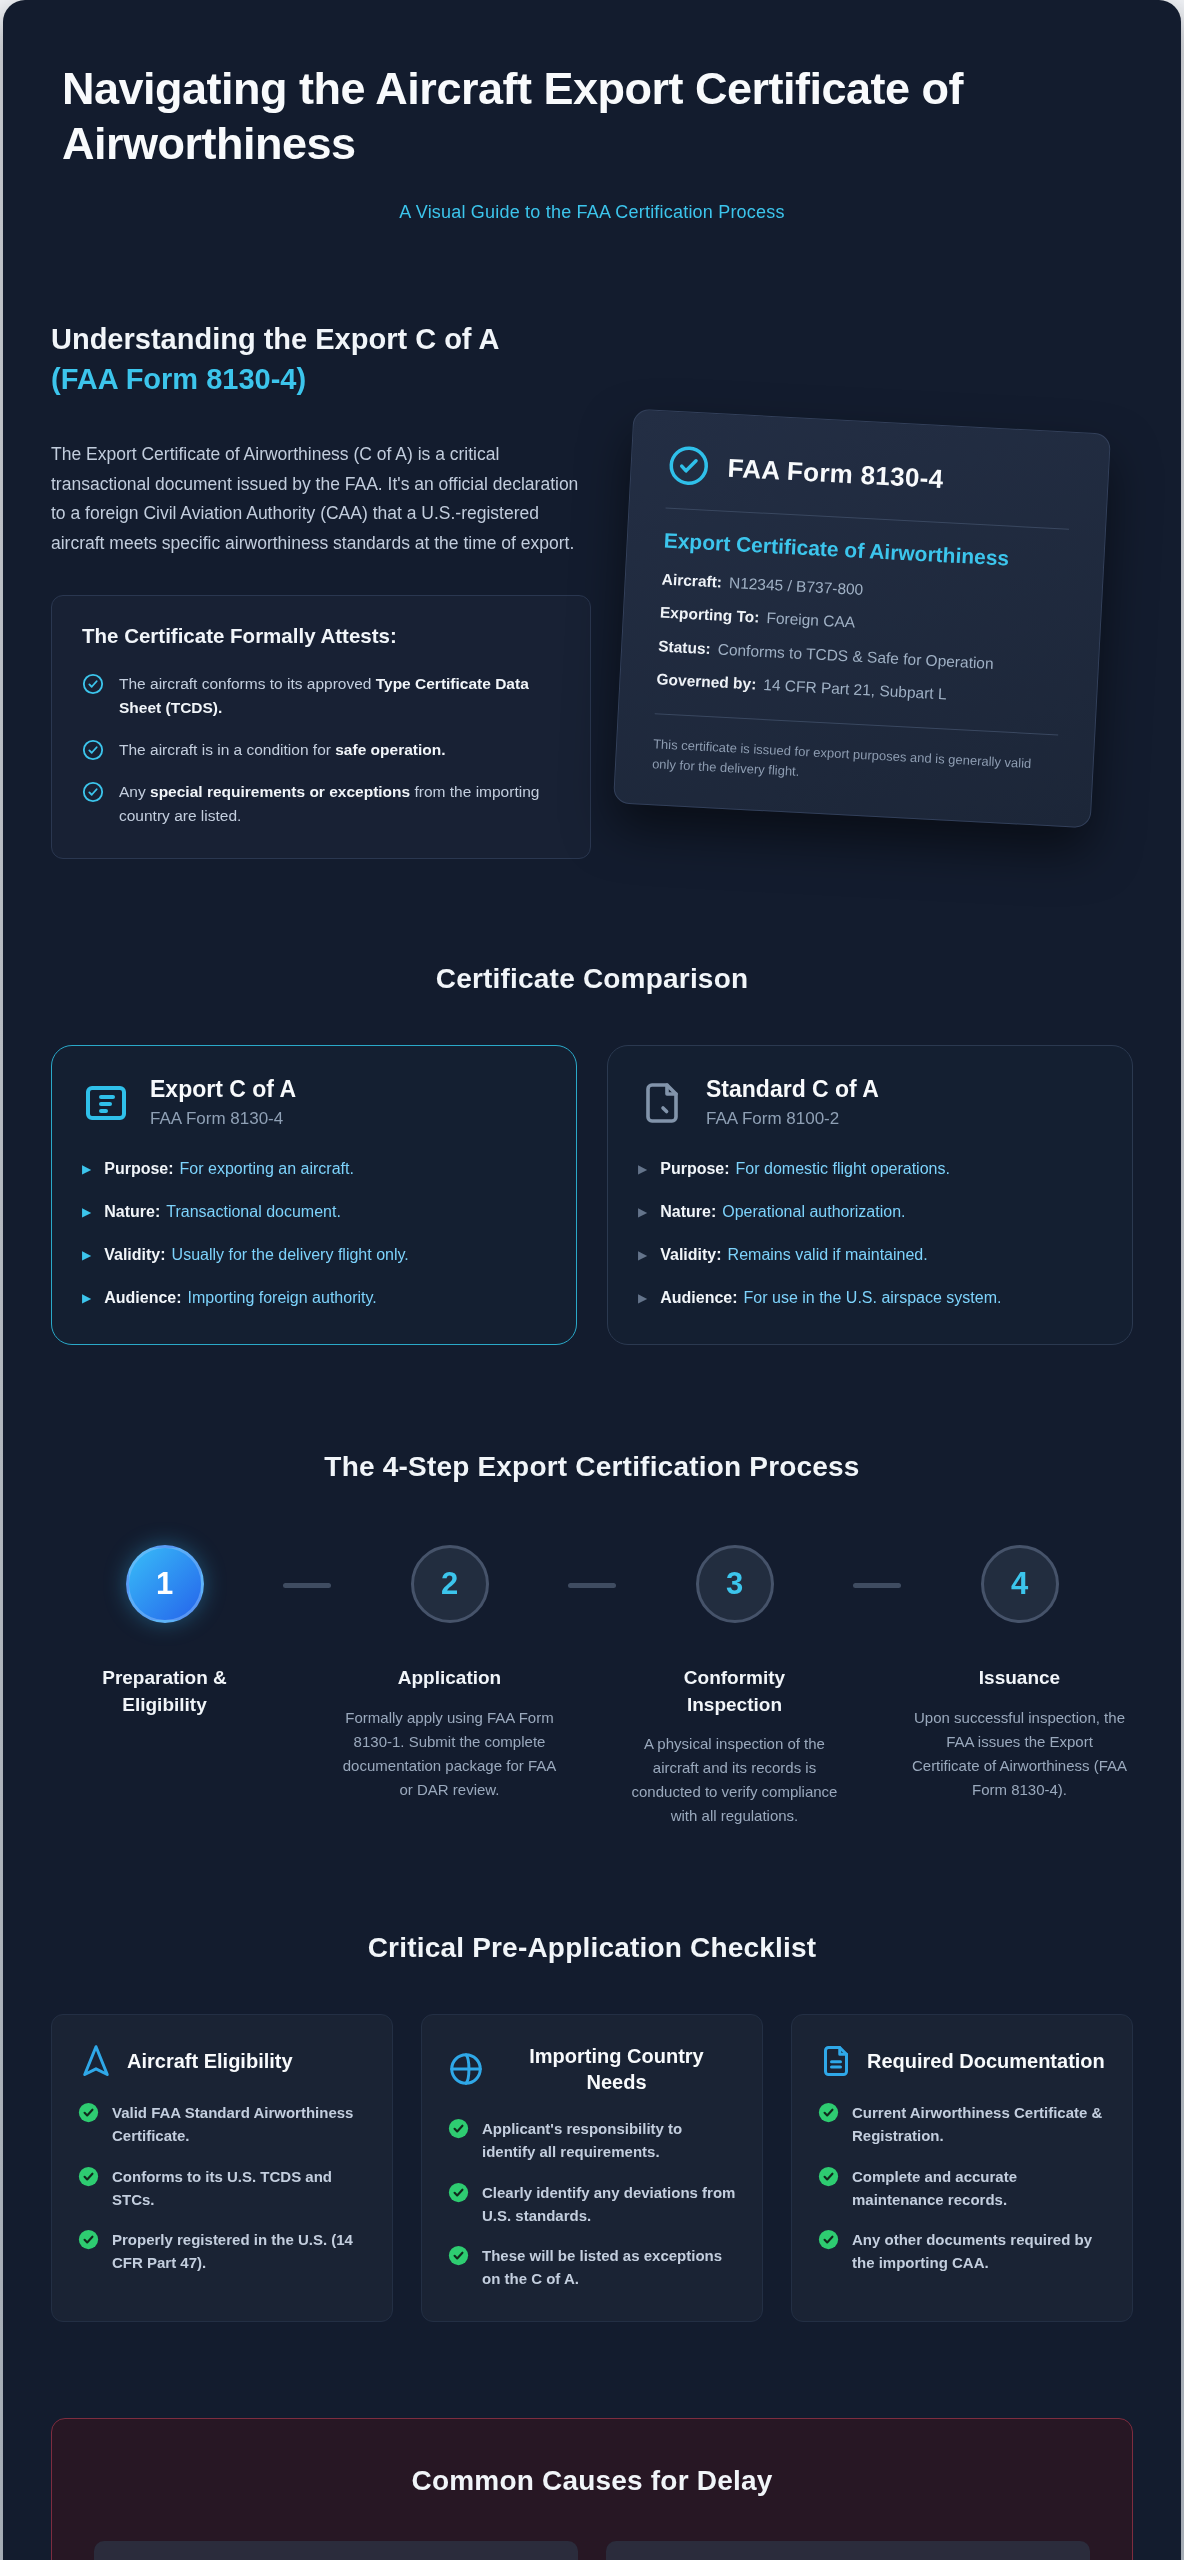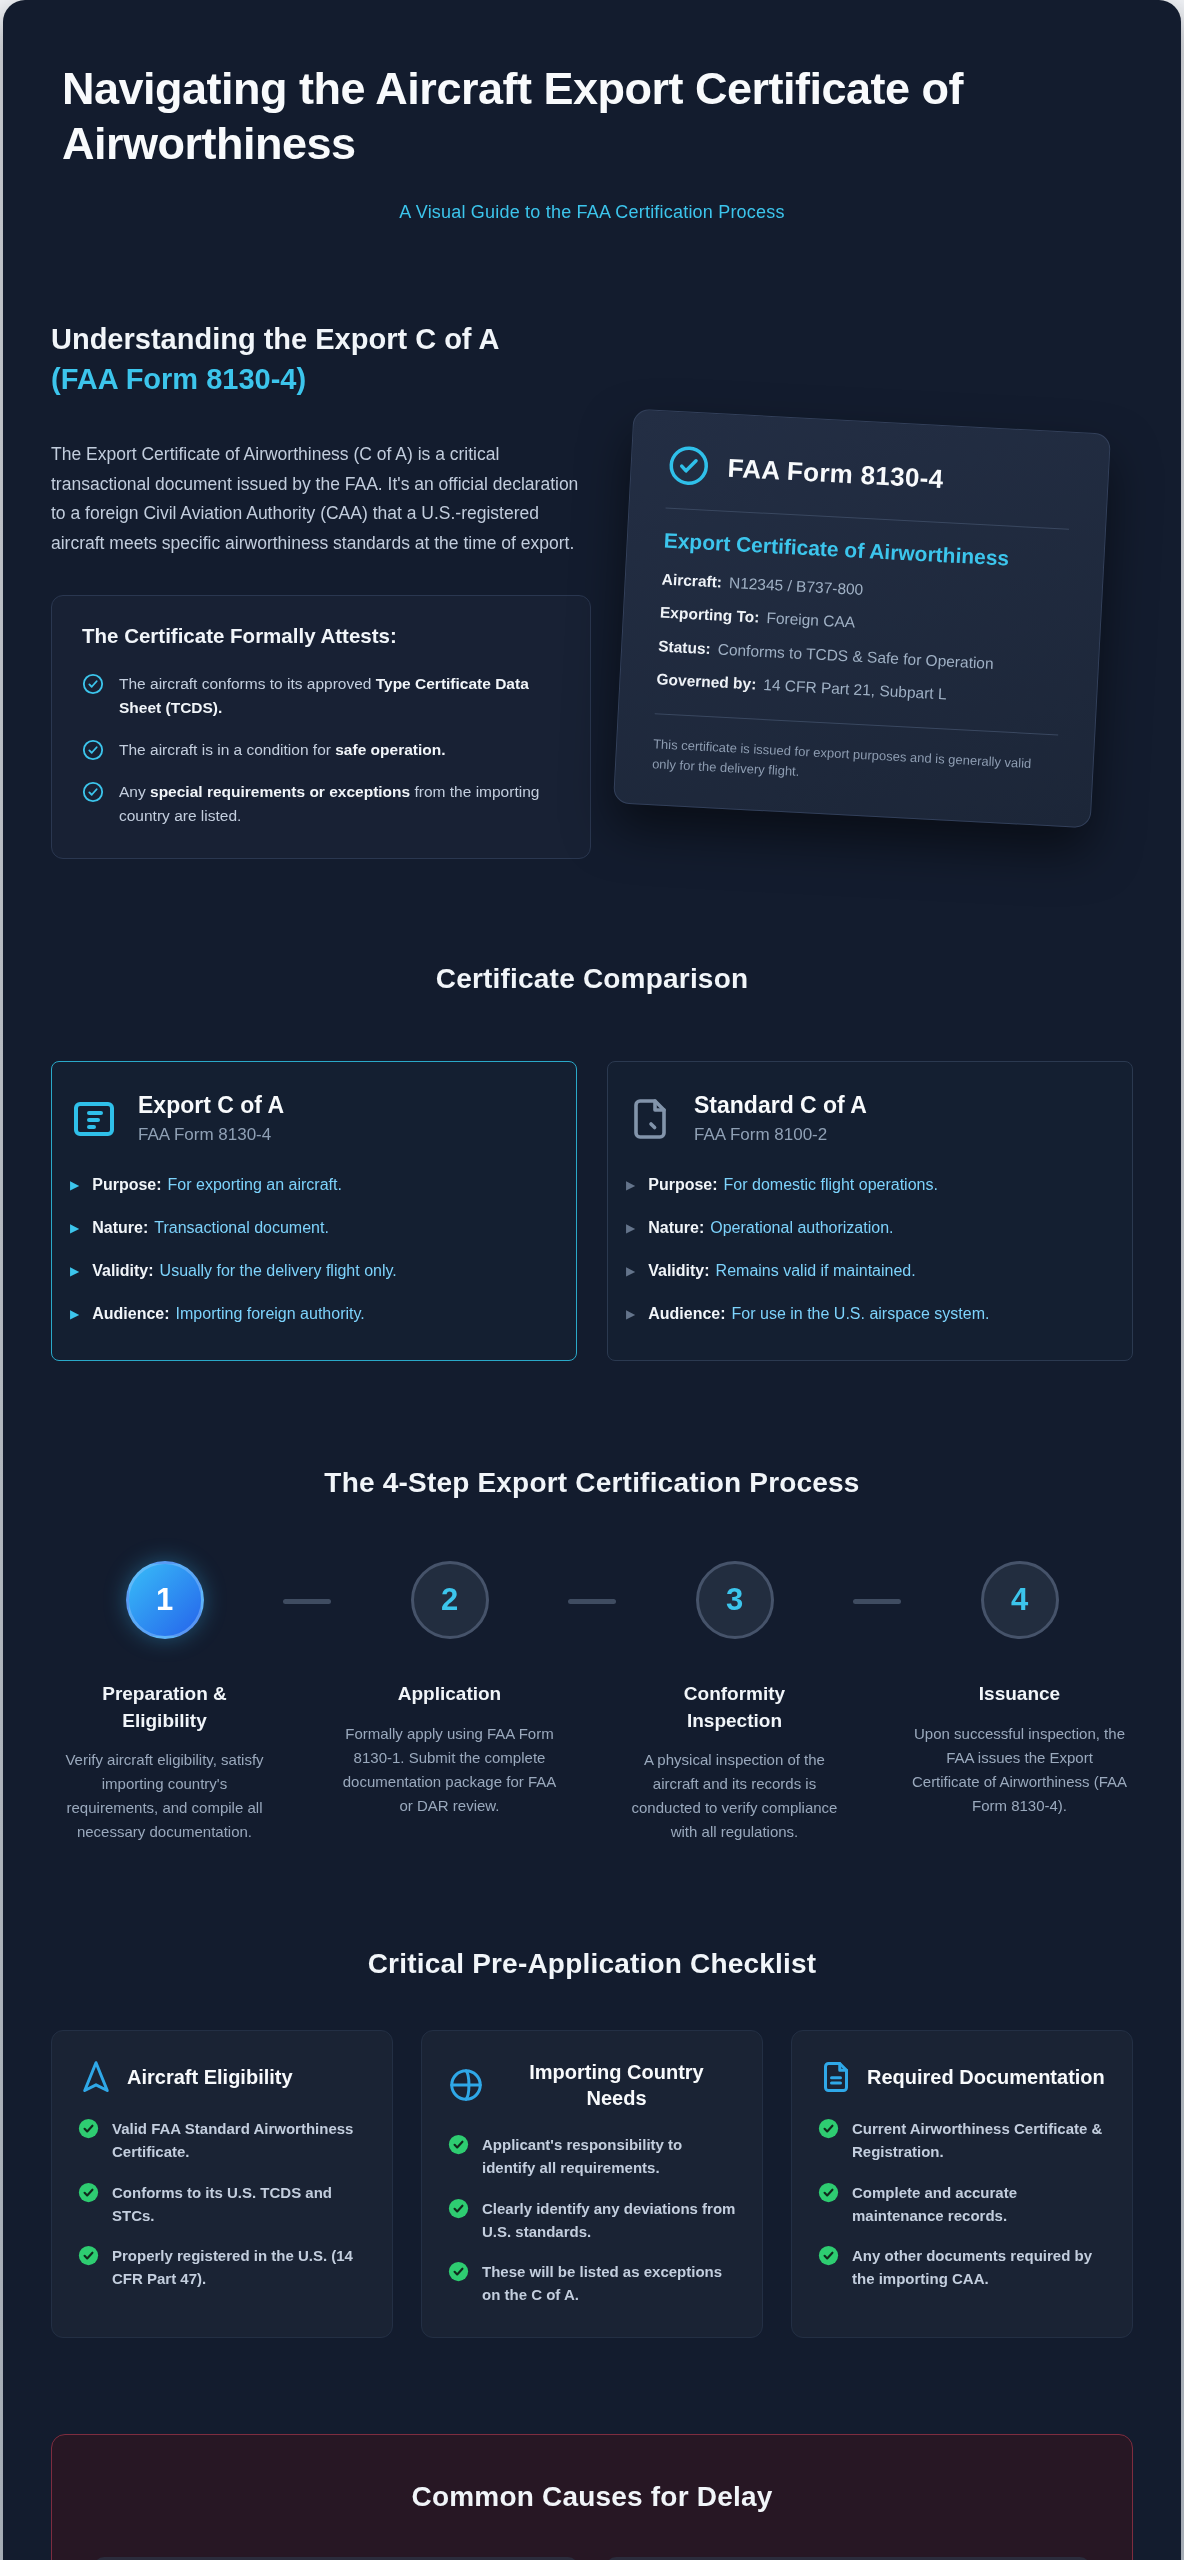--- a/index.html
+++ b/index.html
@@ -83,21 +83,21 @@
   .sec-h2 {
     text-align: center;
     color: #f1f5f9;
     font-size: 28px;
     font-weight: bold;
     letter-spacing: 0.2px;
   }
   
   .comparison { margin-top: 104px; padding: 0 14px; }
   .cmp-row { display: flex; gap: 30px; margin-top: 50px; }
-  .cmp-card { flex: 1; border-radius: 8px; padding: 30px 18px 34px; background: #141f31; margin-top: 16px; }
+  .cmp-card { flex: 1; border-radius: 21px; padding: 30px 30px 34px; background: #141f31; }
   .cmp-card.export { border: 1.5px solid #2aa9c9; }
   .cmp-card.standard { border: 1px solid #2b3950; }
   .cmp-head { display: flex; gap: 20px; align-items: center; margin-bottom: 28px; }
   .cmp-head .cmp-ic { width: 48px; height: 48px; flex: 0 0 48px; }
   .cmp-title { color: #f8fafc; font-size: 23px; font-weight: bold; }
   .cmp-sub { color: #8fa0b5; font-size: 17px; margin-top: 6px; }
   .cmp-item { display: flex; gap: 13px; margin-top: 19px; font-size: 16px; line-height: 1.5; align-items: baseline; }
   .tri { font-size: 12px; position: relative; top: -1px; }
   .tri.cyan { color: #3cc5ec; }
   .tri.gray { color: #64748b; }
@@ -286,21 +286,20 @@
       </div>
     </div>
   </div>
 
   <div class="process">
     <h2 class="sec-h2">The 4-Step Export Certification Process</h2>
     <div class="steps">
       <div class="step">
         <div class="circle active">1</div>
         <div class="step-title">Preparation &amp; Eligibility</div>
-        <div class="step-desc">Verify aircraft eligibility, satisfy importing country's requirements, and compile all necessary documentation.</div>
       </div>
       <div class="dash"></div>
       <div class="step">
         <div class="circle idle">2</div>
         <div class="step-title">Application</div>
         <div class="step-desc">Formally apply using FAA Form 8130-1. Submit the complete documentation package for FAA or DAR review.</div>
       </div>
       <div class="dash"></div>
       <div class="step">
         <div class="circle idle">3</div>

